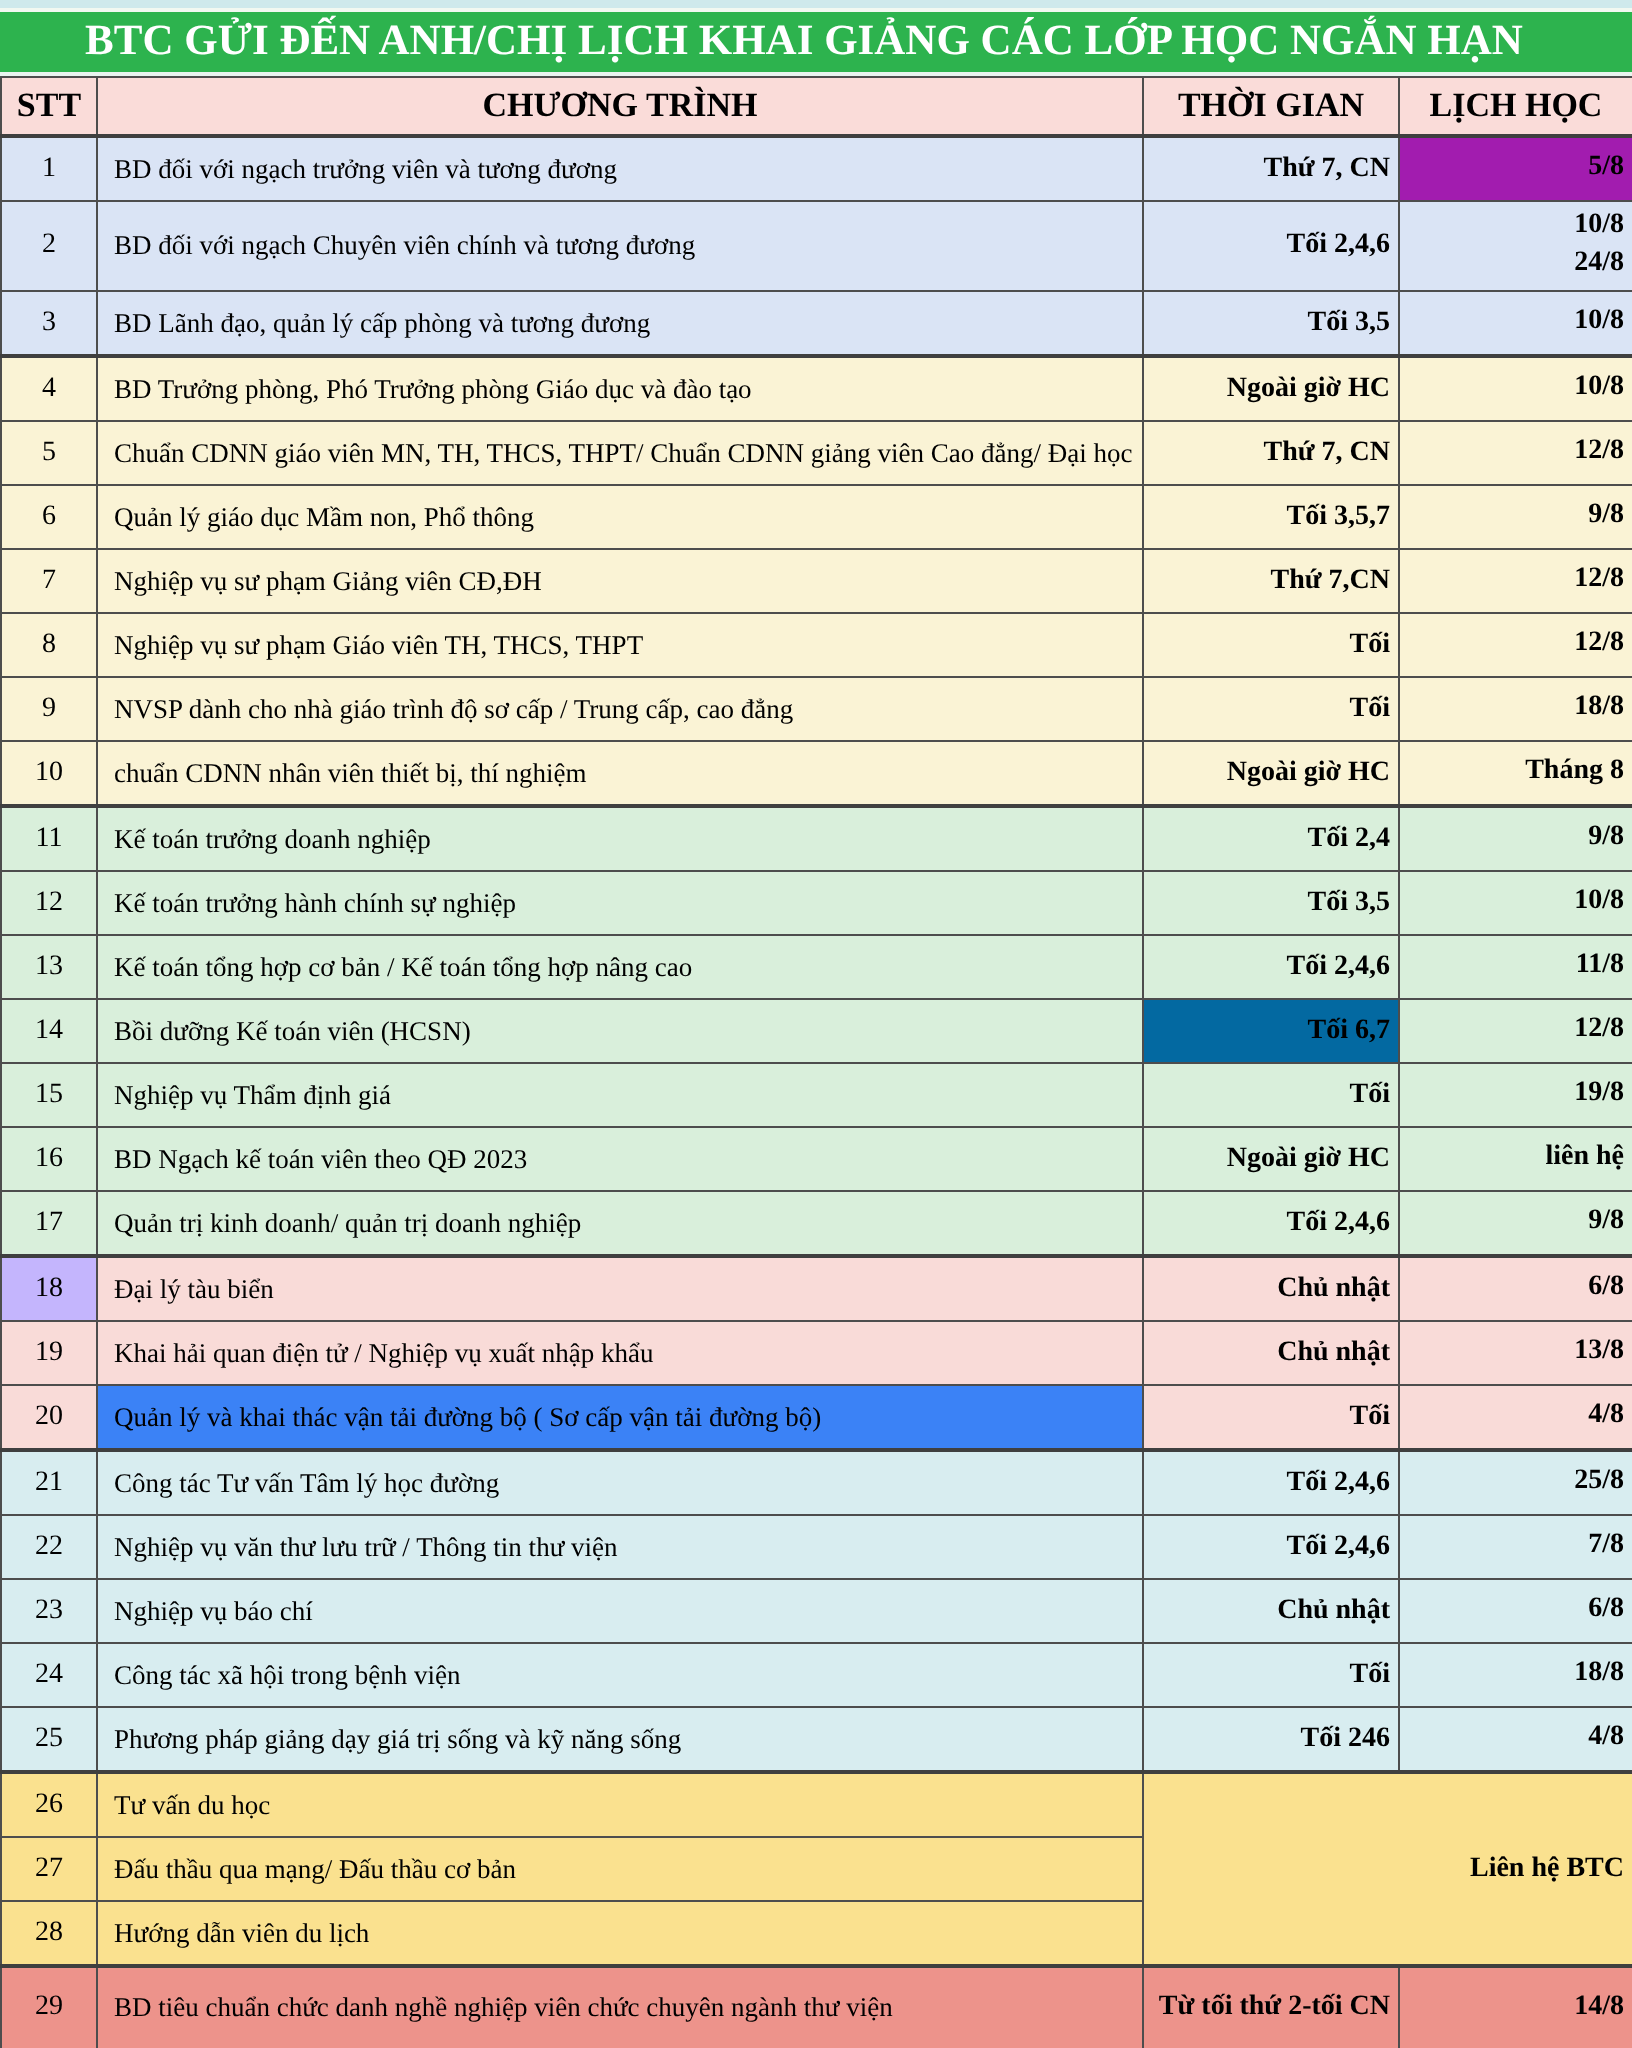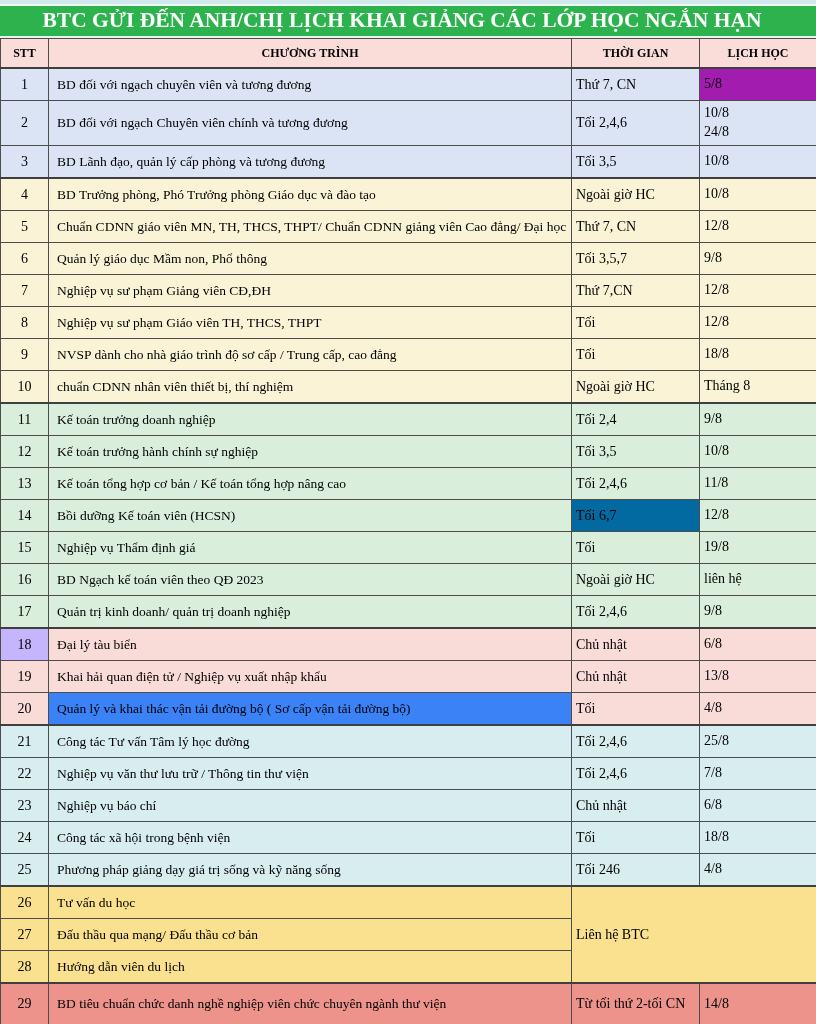--- a/index.html
+++ b/index.html
@@ -40,28 +40,28 @@
   col.c-sched{width:117px;}
   th,td{
     border:1px solid #4d4d4d;
     font-size:14px;
     padding:1px 4px;
     overflow:hidden;
   }
   thead th{
     background:#fadcd9;
     font-weight:bold;
-    font-size:12px;
+    font-size:17px;
     height:26px;
     text-align:center;
   }
   tbody td{height:29px;}
   .cell-stt{text-align:center;}
   .cell-program{text-align:left;padding-left:8px;font-size:13.5px;}
-  .cell-center{text-align:left;}
+  .cell-center{text-align:right;font-weight:bold;}
   .pre{white-space:pre-line;line-height:1.35;}
   tr.band-start td{border-top:2px solid #3f3f3f;}
   tr.tall td{height:42px;}
   tr.last td{height:38px;}
 </style>
 </head>
 <body>
 
 <div class="page">
   <div class="banner">BTC GỬI ĐẾN ANH/CHỊ LỊCH KHAI GIẢNG CÁC LỚP HỌC NGẮN HẠN</div>
@@ -77,21 +77,21 @@
       <tr>
         <th>STT</th>
         <th>CHƯƠNG TRÌNH</th>
         <th>THỜI GIAN</th>
         <th>LỊCH HỌC</th>
       </tr>
     </thead>
     <tbody>
         <tr class="band-start">
           <td class="cell-stt" style="background: rgb(218, 228, 245);">1</td>
-          <td class="cell-program" style="background: rgb(218, 228, 245);">BD đối với ngạch chuyên viên và tương đương</td>
+          <td class="cell-program" style="background: rgb(218, 228, 245);">BD đối với ngạch trưởng viên và tương đương</td>
           <td class="cell-center" style="background: rgb(218, 228, 245);">Thứ 7, CN</td>
           <td class="cell-center pre" style="background: #a21caf;">5/8</td>
         </tr>
         <tr class="tall">
           <td class="cell-stt" style="background: rgb(218, 228, 245);">2</td>
           <td class="cell-program" style="background: rgb(218, 228, 245);">BD đối với ngạch Chuyên viên chính và tương đương</td>
           <td class="cell-center" style="background: rgb(218, 228, 245);">Tối 2,4,6</td>
           <td class="cell-center pre" style="background: rgb(218, 228, 245);">10/8
 24/8</td>
         </tr>

